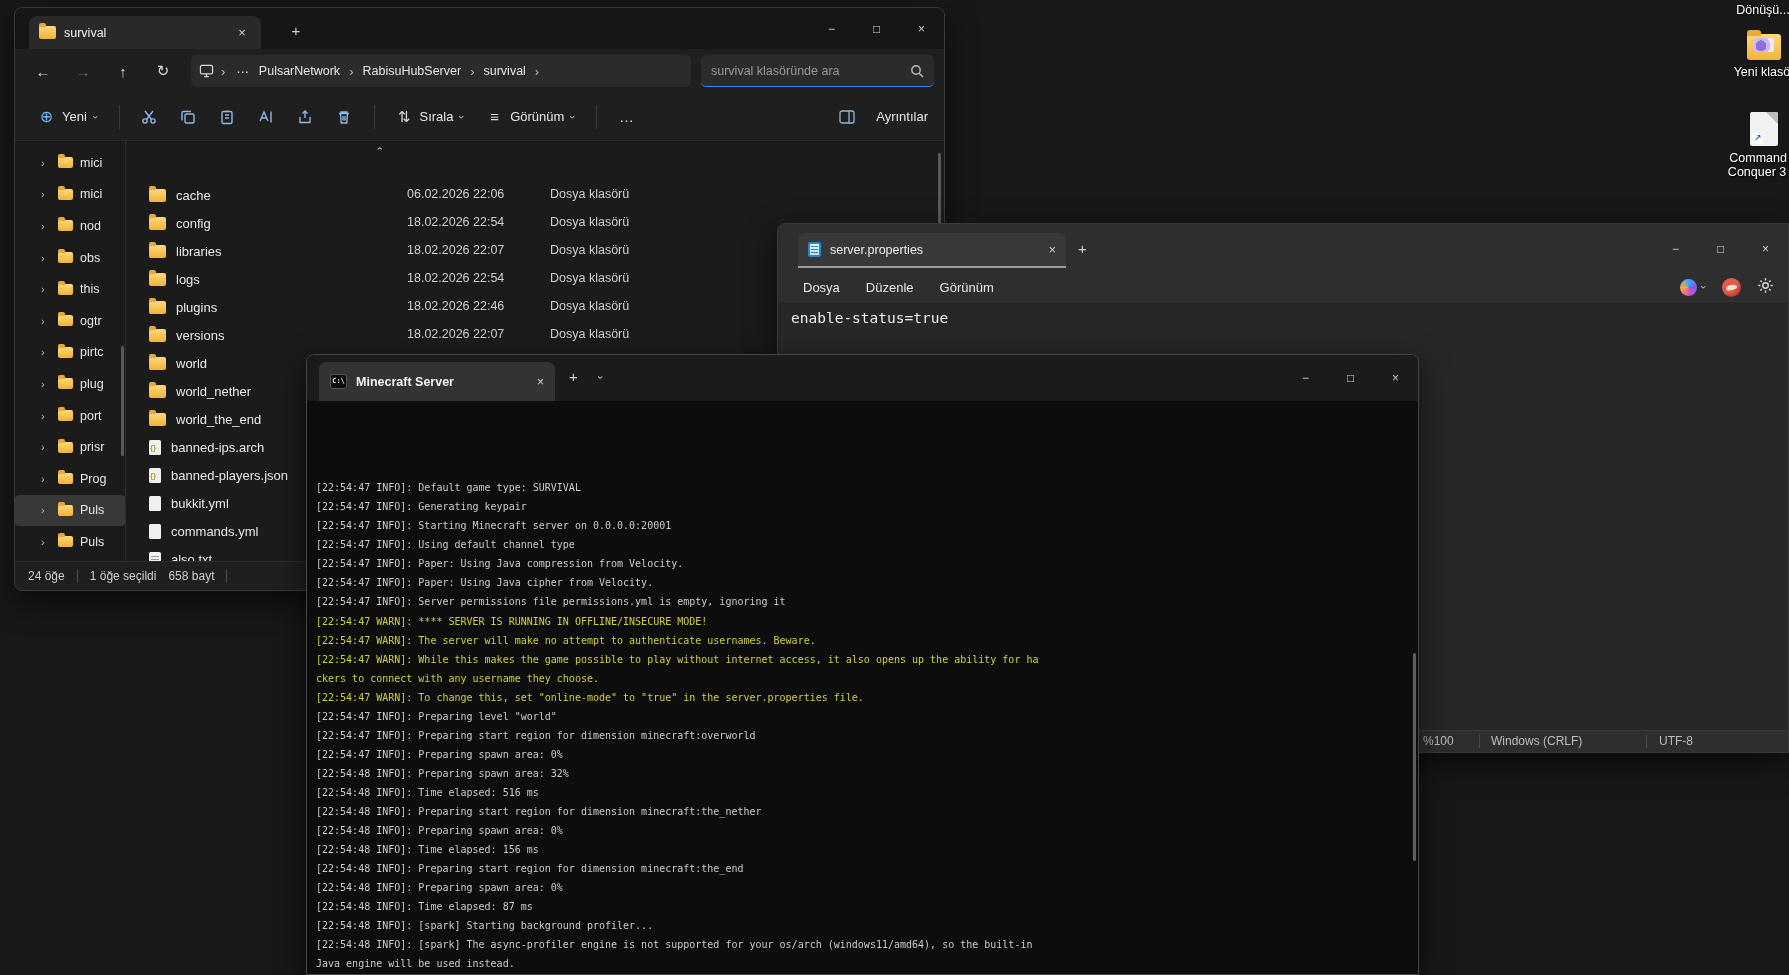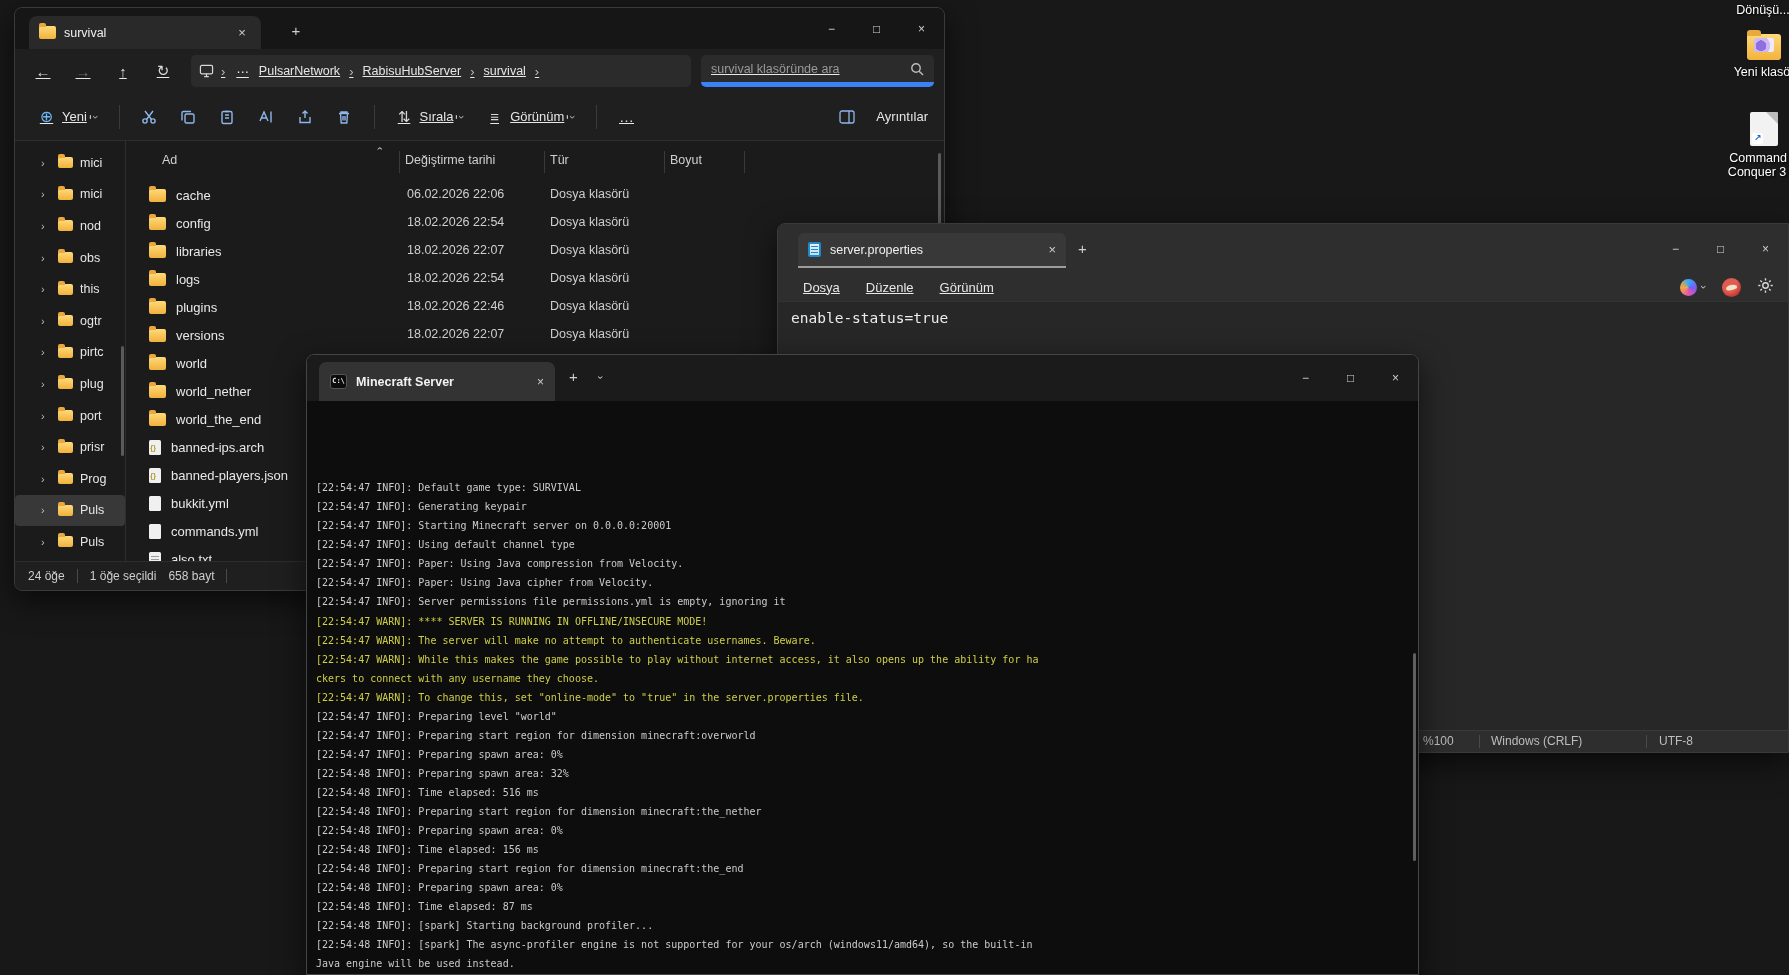--- a/index.html
+++ b/index.html
@@ -5,21 +5,21 @@
   * { box-sizing: border-box; margin: 0; padding: 0; }
   html,body { width:1789px; height:975px; overflow:hidden; }
   body {
     position:relative;
     background:#181818;
     font-family:"Liberation Sans","DejaVu Sans",sans-serif;
     color:#e8e8e8;
     -webkit-font-smoothing:antialiased;
   }
   .win { position:absolute; border:1px solid #3a3a3a; border-radius:8px;
-         box-shadow:0 10px 30px rgba(0,0,0,.6); overflow:hidden;text-decoration:underline; }
+         box-shadow:0 10px 30px rgba(0,0,0,.6); overflow:hidden; }
 
   
   .desk-label { color:#fff; font-size:12.5px; text-shadow:1px 1px 2px #000; text-align:center; }
   #desk-cut-label { position:absolute; top:3px; left:1733px; width:60px; white-space:nowrap; overflow:hidden; }
   .desk-icon { position:absolute; width:76px; display:flex; flex-direction:column; align-items:center; gap:5px; }
   #desk-folder { top:34px; left:1726px; }
   #desk-shortcut { top:112px; left:1726px; }
   .big-folder { position:relative; width:34px; height:26px; background:linear-gradient(#ffd97a,#f2b33c); border-radius:3px; }
   .big-folder::before { content:""; position:absolute; top:-4px; left:0; width:14px; height:6px;
     background:#e9a93c; border-radius:3px 3px 0 0; }
@@ -47,21 +47,21 @@
 
   .x-addr { height:44px; display:flex; align-items:center; padding:0 10px; gap:4px; background:#1f1f1f; }
   .nav-btn { width:36px; height:30px; display:flex; align-items:center; justify-content:center;
     font-size:15px; color:#d8d8d8; border-radius:5px; }
   .nav-btn.dim { color:#6f6f6f; }
   .bc-pill { height:32px; background:#2b2b2b; border-radius:5px; display:flex; align-items:center;
     padding:0 8px; gap:2px; width:500px; margin-left:6px; font-size:12.5px; color:#e6e6e6; }
   .bc-sep { color:#bdbdbd; font-size:13px; padding:0 5px; }
   .crumb { padding:3px 4px; border-radius:4px; white-space:nowrap; }
   .bc-dots { padding:0 4px; color:#e6e6e6; }
-  .search-pill { height:32px; background:#2b2b2b; border-radius:5px; border-bottom:5px solid #3b82f6;
+  .search-pill { height:32px; background:#2b2b2b; border-radius:5px; border-bottom:1px solid #3b82f6;
     margin-left:6px; flex:1; display:flex; align-items:center; padding:0 10px; }
   .search-pill input { flex:1; background:transparent; border:none; outline:none; color:#cfcfcf;
     font-size:12.5px; font-family:inherit; }
   .search-pill input::placeholder { color:#9a9a9a; }
 
   .x-toolbar { height:48px; display:flex; align-items:center; padding:0 14px; gap:4px;
     background:#1f1f1f; border-bottom:1px solid #2d2d2d; position:relative; }
   .tb-btn { display:flex; align-items:center; gap:7px; padding:7px 9px; border-radius:5px;
     color:#e6e6e6; font-size:13px; }
   .tb-ico { width:17px; height:17px; display:inline-flex; align-items:center; justify-content:center;
@@ -391,30 +391,20 @@
             <span class="chev">›</span>
             <span class="mini-folder" style="width:15px;height:11px"></span>
             <span>Puls</span>
           </div>
         </span>
       <div class="side-scroll"></div>
     </div>
     <div class="x-sep"></div>
     <div class="x-main">
       <span class="col-caret">›</span>
-      <div class="col-head">
-        <span class="h-name">Ad</span>
-        <span class="h-date">Değiştirme tarihi</span>
-        <span class="h-type">Tür</span>
-        <span class="h-size">Boyut</span>
-        <i class="col-div d1"></i>
-        <i class="col-div d2"></i>
-        <i class="col-div d3"></i>
-        <i class="col-div d4"></i>
-      </div>
       <div class="file-rows">
 
           <div class="file-row kind-folder">
             <span class="cell-name">
               <span class="mini-folder i-folder"></span>
 
               <span>cache</span>
             </span>
             <span class="cell-date">06.02.2026 22:06</span>
             <span class="cell-type">Dosya klasörü</span>

